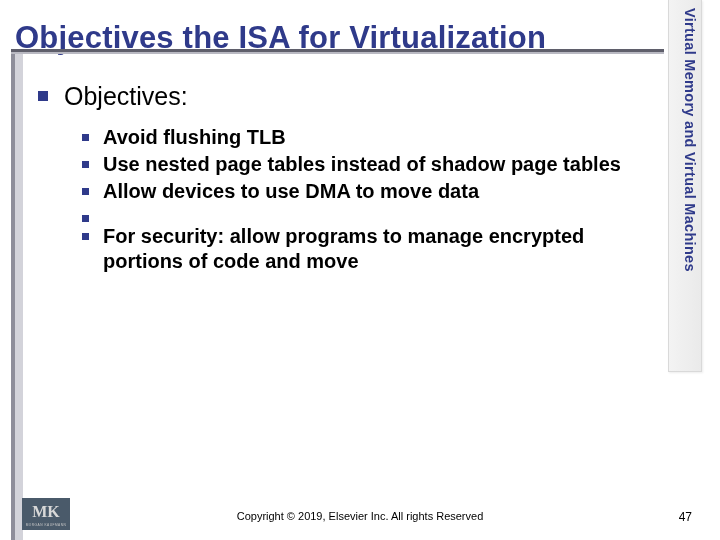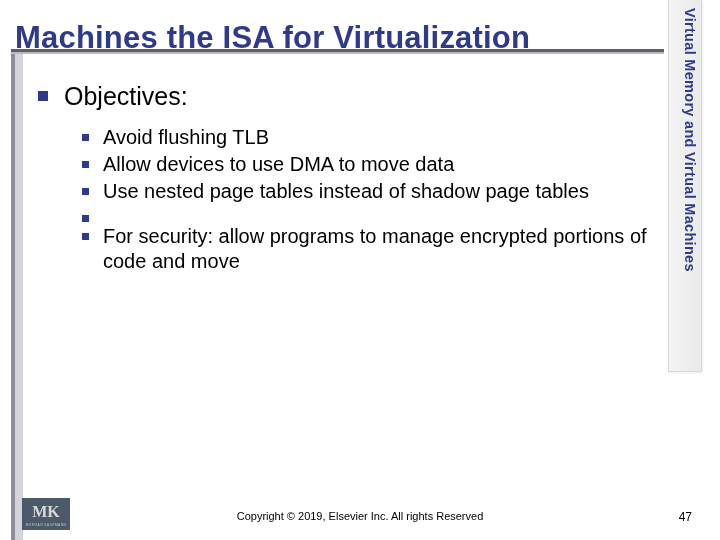--- a/index.html
+++ b/index.html
@@ -108,20 +108,21 @@
     font-size: 25px;
     color: #000;
   }
   .lvl2-wrap {
     margin-left: 44px;
   }
   .lvl2 {
     display: flex;
     align-items: flex-start;
     margin-bottom: 2px;
+    font-weight: bold;
   }
   .lvl2 .bullet {
     width: 7px;
     height: 7px;
     background: #2f3a8a;
     margin-top: 9px;
     margin-right: 14px;
     flex-shrink: 0;
   }
   .lvl2 .text {
@@ -152,21 +153,21 @@
     right: 28px;
     bottom: 16px;
     font-size: 12px;
     color: #000;
   }
 </style>
 </head>
 <body>
 
 <div class="title-area">
-  <div class="title">Machines the ISA for Virtualization</div>
+  <div class="title">Objectives the ISA for Virtualization</div>
 </div>
 <div class="title-underline"></div>
 <div class="title-underline-shadow"></div>
 
 <div class="left-rail"></div>
 <div class="left-rail-inner"></div>
 
 <div class="sidebar-tab"></div>
 <div class="sidebar-text">Virtual Memory and Virtual Machines</div>
 
@@ -175,25 +176,25 @@
     <div class="bullet"></div>
     <div class="text">Objectives:</div>
   </div>
   <div class="lvl2-wrap">
     <div class="lvl2">
       <div class="bullet"></div>
       <div class="text">Avoid flushing TLB</div>
     </div>
     <div class="lvl2">
       <div class="bullet"></div>
+      <div class="text">Use nested page tables instead of shadow page tables</div>
+    </div>
+    <div class="lvl2">
+      <div class="bullet"></div>
       <div class="text">Allow devices to use DMA to move data</div>
-    </div>
-    <div class="lvl2">
-      <div class="bullet"></div>
-      <div class="text">Use nested page tables instead of shadow page tables</div>
     </div>
     <div class="lvl2">
       <div class="bullet"></div>
     </div>
     <div class="lvl2">
       <div class="bullet"></div>
       <div class="text">For security:  allow programs to manage encrypted portions of code and move</div>
     </div>
   </div>
 </div>

